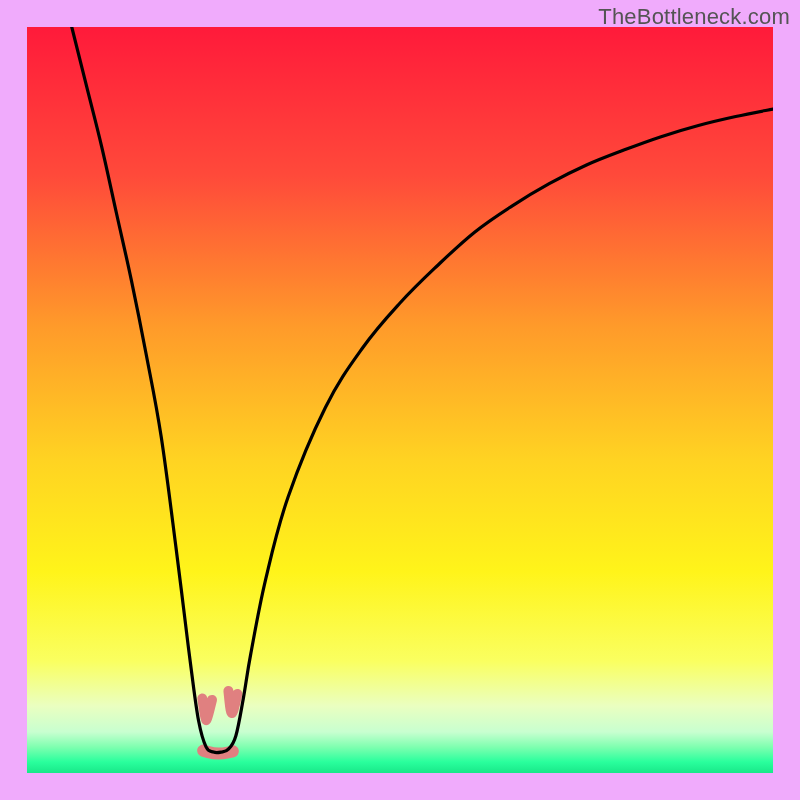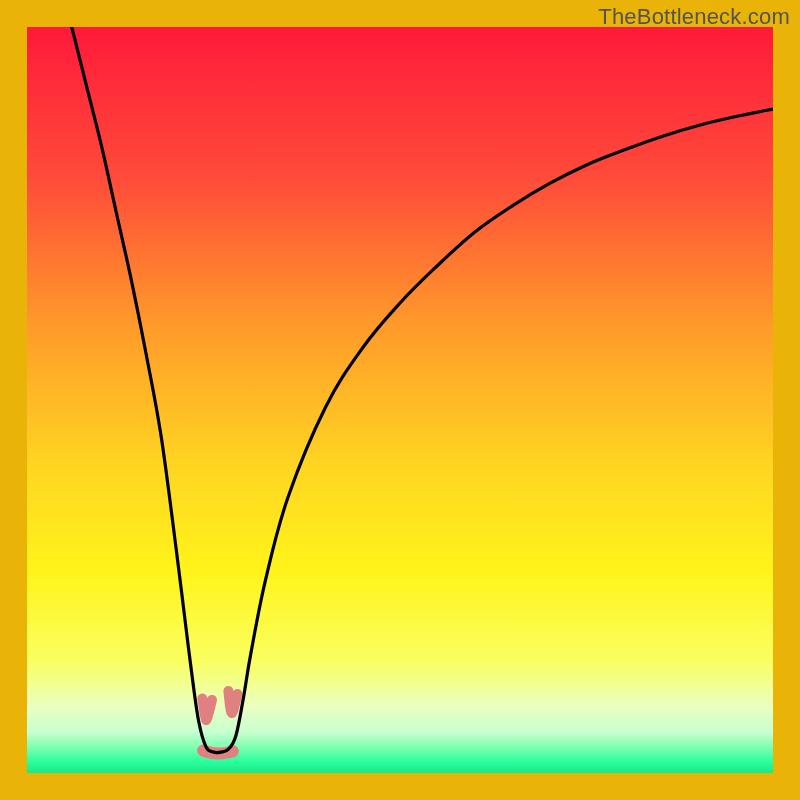--- a/index.html
+++ b/index.html
@@ -8,21 +8,21 @@
     width: 800px;
     height: 800px;
     background: #000;
     font-family: Arial, Helvetica, sans-serif;
     overflow: hidden;
   }
   .frame {
     position: absolute;
     left: 0; top: 0;
     width: 800px; height: 800px;
-    background: #eab308;
+    background: #f0abfc;
   }
   .plot {
     position: absolute;
     left: 27px;
     top: 27px;
     width: 746px;
     height: 746px;
     overflow: hidden;
   }
   .plot svg {

